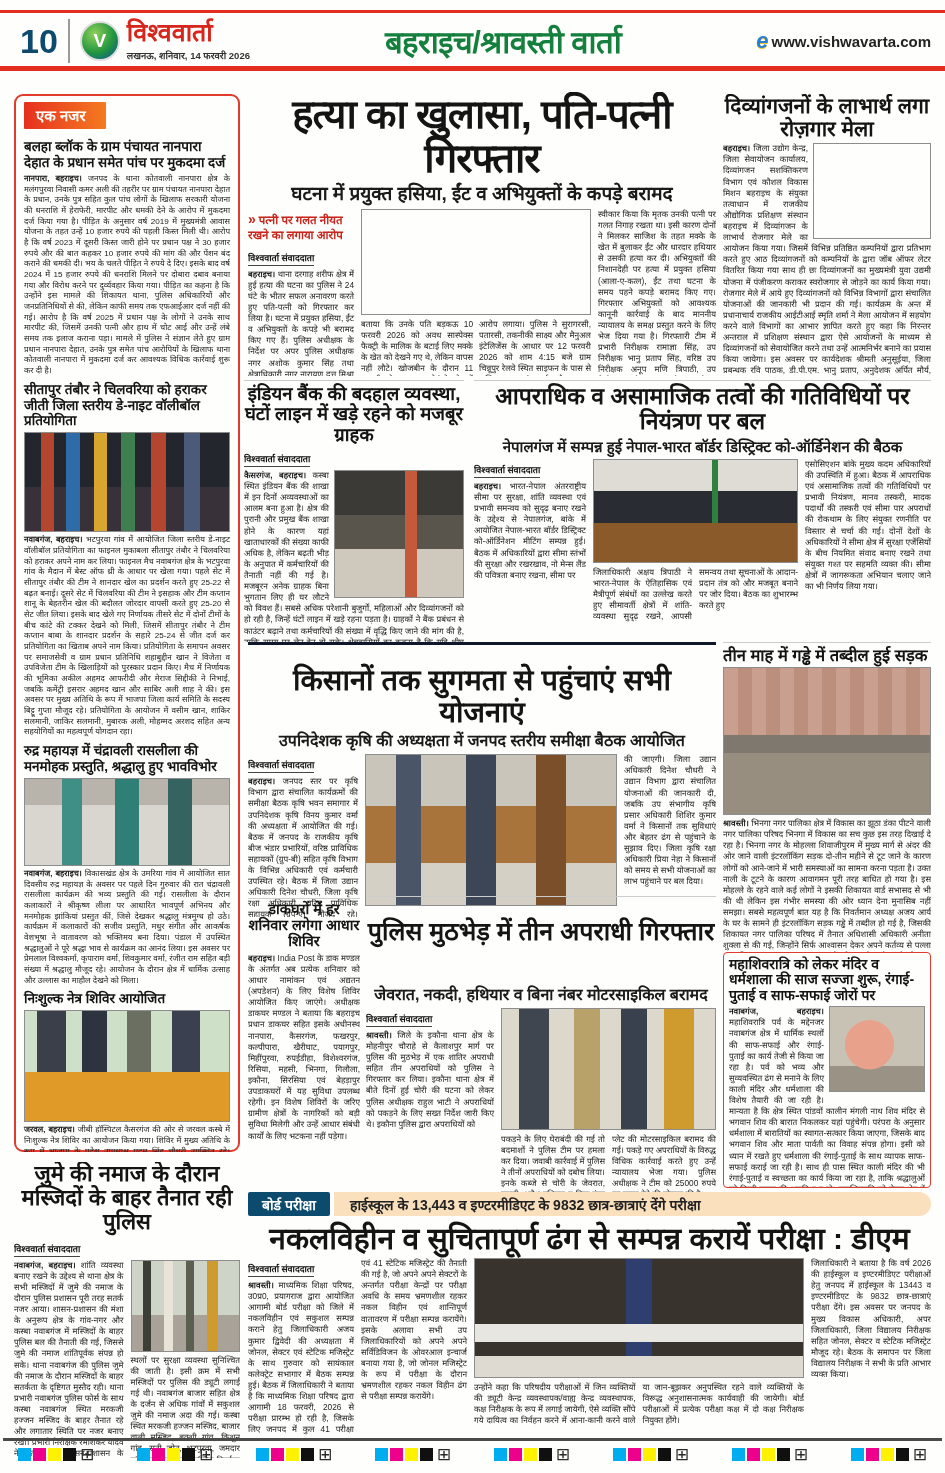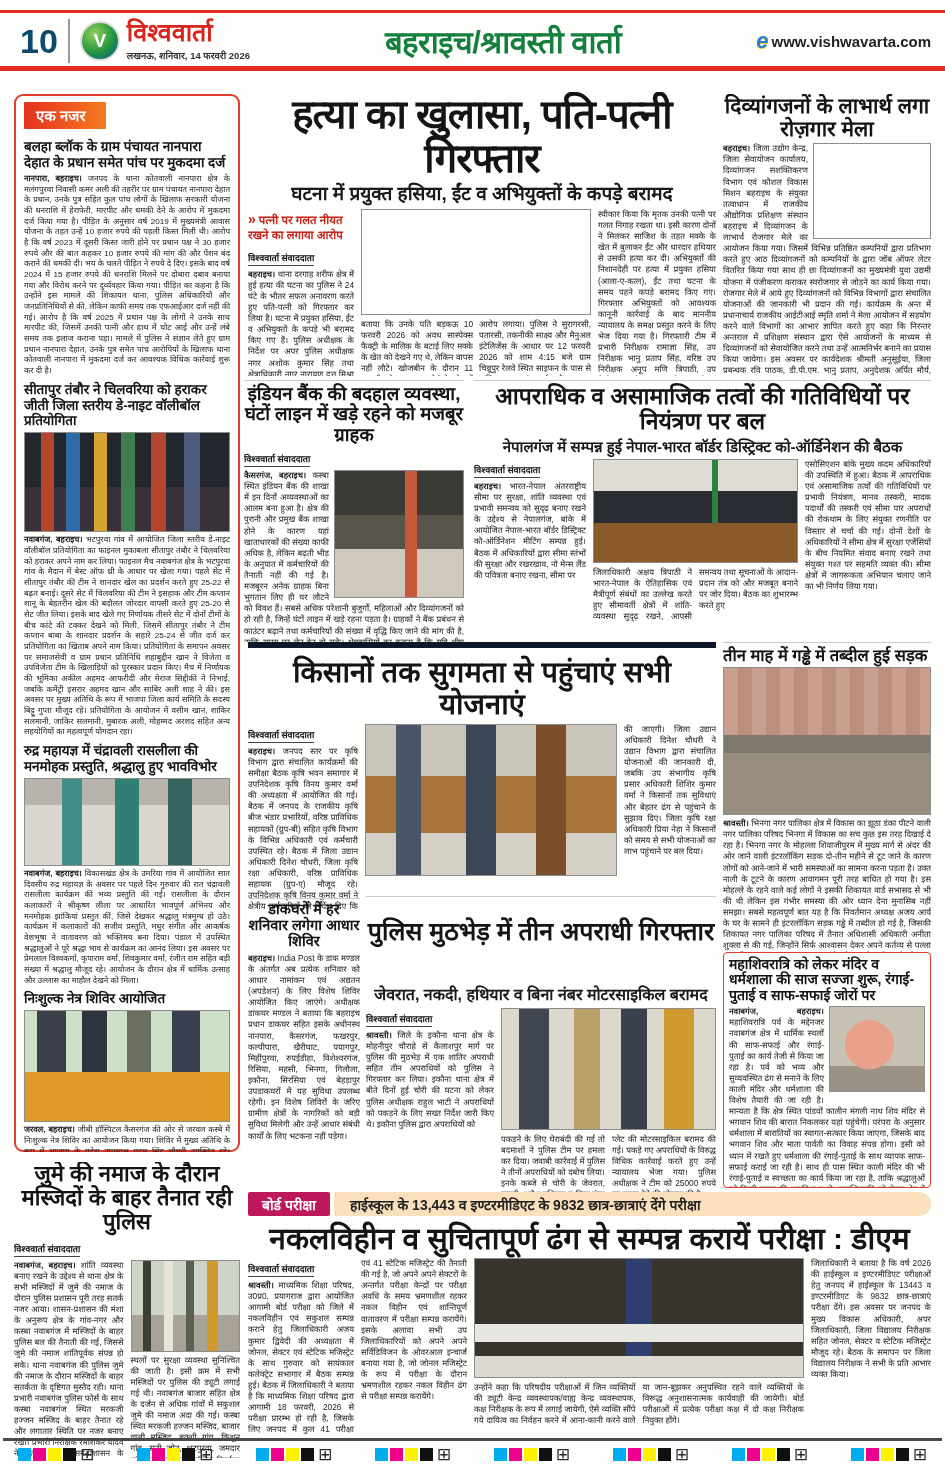--- a/index.html
+++ b/index.html
@@ -84,21 +84,21 @@
      linear-gradient(90deg,#d8e0d4 0 100%);}
   .ph-temple{height:86px;background:
      radial-gradient(circle at 42% 45%,#e8a28c 0 34%,transparent 35%),
      linear-gradient(180deg,#c8c2b4 0 70%,#9a9284 70% 100%);}
   .ph-board{height:120px;background:
      linear-gradient(180deg,transparent 0 55%,#e8e6e0 55% 70%,transparent 70% 82%,#dedad2 82% 100%),
      linear-gradient(90deg,transparent 0 46%,#2e3e6e 46% 54%,transparent 54%),
      linear-gradient(180deg,#38332c 0 100%);}
   
   .bstrip{display:flex;align-items:stretch;height:24px;margin-bottom:6px;}
-  .blabel{background:#be185d;color:#fff;font-weight:bold;font-size:14px;
+  .blabel{background:#0c4a6e;color:#fff;font-weight:bold;font-size:14px;
           padding:0 14px;display:flex;align-items:center;border-radius:2px;}
   .bband{flex:1;background:#fbe0bd;display:flex;align-items:center;padding:0 16px;
          font-size:14px;font-weight:bold;color:#222;border-radius:0 12px 12px 0;margin-left:4px;}
   
   .footerbar{position:absolute;left:0;right:0;top:1438px;}
   .grayrule{height:3px;background:#4a4a4a;margin:0 3px 7px;}
   .regs{display:flex;justify-content:space-between;padding:0 18px;}
   .reg{display:flex;align-items:center;}
   .sw{width:13px;height:13px;display:inline-block;margin-right:2px;}
   .sw-c{background:#00aeef;}.sw-m{background:#ec008c;}.sw-y{background:#fff200;}.sw-k{background:#101010;}
@@ -215,22 +215,23 @@
       <div style="flex:0 0 205px;">
         <div class="ph ph-border" style="width:100%;margin-bottom:4px;"></div>
         <p class="body cols2" style="margin:0;">जिलाधिकारी अक्षय त्रिपाठी ने भारत-नेपाल के ऐतिहासिक एवं मैत्रीपूर्ण संबंधों का उल्लेख करते हुए सीमावर्ती क्षेत्रों में शांति-व्यवस्था सुदृढ़ रखने, आपसी समन्वय तथा सूचनाओं के आदान-प्रदान तंत्र को और मजबूत बनाने पर जोर दिया। बैठक का शुभारम्भ करते हुए</p>
       </div>
       <div style="flex:1;">
         <p class="body" style="margin:0;">एसोसिएशन बांके मुख्य कदम अधिकारियों की उपस्थिति में हुआ। बैठक में आपराधिक एवं असामाजिक तत्वों की गतिविधियों पर प्रभावी नियंत्रण, मानव तस्करी, मादक पदार्थों की तस्करी एवं सीमा पार अपराधों की रोकथाम के लिए संयुक्त रणनीति पर विस्तार से चर्चा की गई। दोनों देशों के अधिकारियों ने सीमा क्षेत्र में सुरक्षा एजेंसियों के बीच नियमित संवाद बनाए रखने तथा संयुक्त गश्त पर सहमति व्यक्त की। सीमा क्षेत्रों में जागरूकता अभियान चलाए जाने का भी निर्णय लिया गया।</p>
       </div>
     </div>
   </div>
 
-  <div class="art" style="left:248px;top:642px;width:468px;height:252px;border-top:6px solid #0f172a;padding-top:9px;">
+  <div class="art" style="left:248px;top:642px;width:468px;height:252px;border-top:3px solid #0f172a;padding-top:20px;">
     <div class="hl" style="font-size:29px;">किसानों तक सुगमता से पहुंचाएं सभी योजनाएं</div>
+    <div class="sub" style="font-size:16px;">उपनिदेशक कृषि की अध्यक्षता में जनपद स्तरीय समीक्षा बैठक आयोजित</div>
     <div class="row">
       <div style="flex:0 0 110px;">
         <div class="byline">विश्ववार्ता संवाददाता</div>
         <p class="body" style="margin:0;"><span class="dl">बहराइच।</span> <span>जनपद स्तर पर कृषि विभाग द्वारा संचालित कार्यक्रमों की समीक्षा बैठक कृषि भवन समागार में उपनिदेशक कृषि विनय कुमार वर्मा की अध्यक्षता में आयोजित की गई। बैठक में जनपद के राजकीय कृषि बीज भंडार प्रभारियों, वरिष्ठ प्राविधिक सहायकों (ग्रुप-बी) सहित कृषि विभाग के विभिन्न अधिकारी एवं कर्मचारी उपस्थित रहे। बैठक में जिला उद्यान अधिकारी दिनेश चौधरी, जिला कृषि रक्षा अधिकारी, वरिष्ठ प्राविधिक सहायक (ग्रुप-ए) मौजूद रहे। उपनिदेशक कृषि विनय कुमार वर्मा ने क्षेत्रीय कर्मचारियों को निर्देश दिए कि वर्ष 2025-26 के अंतर्गत कोई भी योजना लंबित न रखी जाए।</span></p>
       </div>
       <div style="flex:0 0 252px;">
         <div class="ph ph-farmers" style="width:100%;"></div>
       </div>
       <div style="flex:1;">
         <p class="body" style="margin:0;">की जाएगी। जिला उद्यान अधिकारी दिनेश चौधरी ने उद्यान विभाग द्वारा संचालित योजनाओं की जानकारी दी, जबकि उप संभागीय कृषि प्रसार अधिकारी शिशिर कुमार वर्मा ने किसानों तक सुविधाएं और बेहतर ढंग से पहुंचाने के सुझाव दिए। जिला कृषि रक्षा अधिकारी प्रिया नेहा ने किसानों को समय से सभी योजनाओं का लाभ पहुंचाने पर बल दिया।</p>

